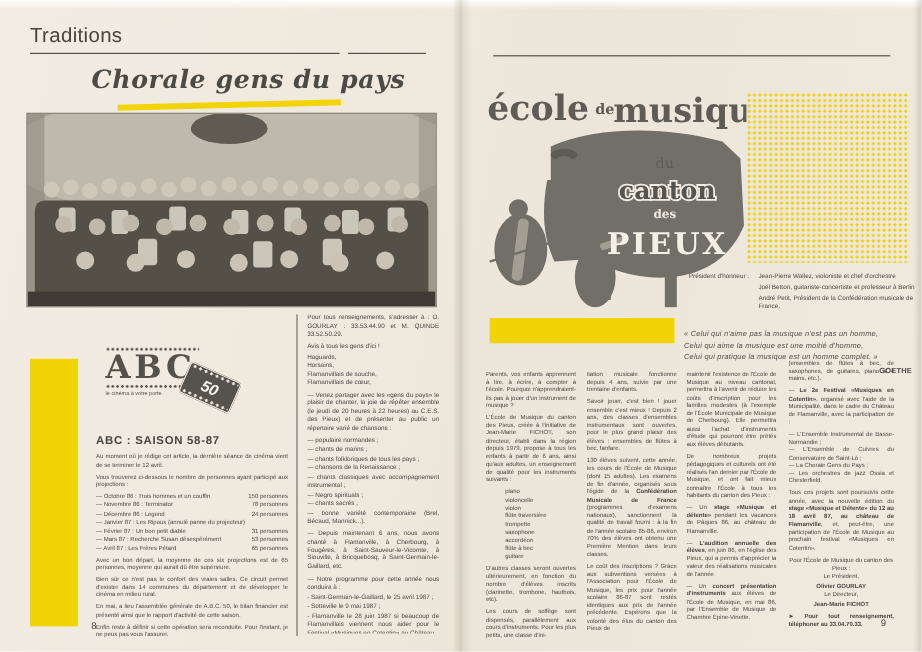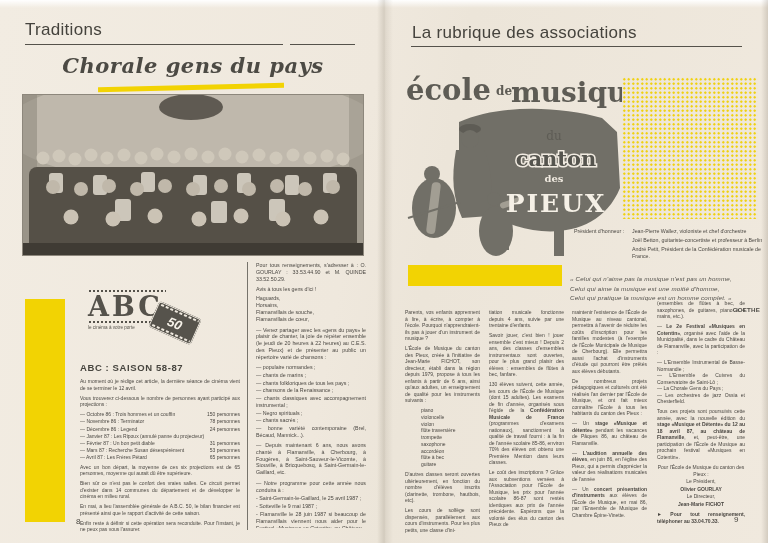--- a/index.html
+++ b/index.html
@@ -64,21 +64,21 @@
 <div class="sheet">
 
   <div class="abs edge-top"></div>
   <div class="abs gutter"></div>
   <div class="abs edge-right"></div>
 
   <div class="abs sec-label" style="left:25px;top:20px;">Traditions</div>
   <div class="abs rule" style="left:25px;top:44px;width:258px;"></div>
   <div class="abs rule" style="left:290px;top:44px;width:65px;"></div>
 
-  <div class="abs title" style="left:58px;top:53px;">Chorale gens du pays</div>
+  <div class="abs title" style="left:72px;top:53px;">Chorale gens du pays</div>
   <div class="abs title-ul" style="left:98px;top:85px;width:186px;"></div>
 
   <div class="abs photo" style="left:22px;top:94px;width:340px;height:160px;">
     <svg width="340" height="160" viewBox="0 0 340 160">
       <rect x="0" y="0" width="340" height="160" fill="#aba598"></rect>
       <ellipse cx="170" cy="34" rx="190" ry="55" fill="#bfb8ac"></ellipse>
       <ellipse cx="168" cy="12" rx="32" ry="13" fill="#5f5a52"></ellipse>
       <rect x="0" y="0" width="14" height="160" fill="#8d877c" opacity=".55"></rect>
       <rect x="326" y="0" width="14" height="160" fill="#948e82" opacity=".5"></rect>
       <rect x="6" y="72" width="328" height="88" rx="8" fill="#555047"></rect>
@@ -222,21 +222,20 @@
     <p style="margin-bottom:2px;">— Notre programme pour cette année nous conduira à :</p>
     <div class="prog">
       <div>- Saint-Germain-le-Gaillard, le 25 avril 1987 ;</div>
       <div>- Sotteville le 9 mai 1987 ;</div>
       <div>- Flamanville le 28 juin 1987 si beaucoup de Flamanvillais viennent nous aider pour le Festival «Musiques en Cotentin» au Château.</div>
     </div>
   </div>
 
   <div class="abs pagenum" style="left:76px;top:517px;">8</div>
 
-  <div class="abs sec-label" style="left:412px;top:23px;">La rubrique des associations</div>
   <div class="abs rule" style="left:411px;top:46px;width:331px;"></div>
 
   <div class="abs" style="left:404px;top:66px;width:218px;height:200px;">
     <svg width="218" height="200" viewBox="0 0 218 200">
       <g font-family="DejaVu Serif,serif" font-weight="bold" fill="#5e5c55">
         <text x="2" y="34" font-size="29">école</text>
         <text x="92" y="29" font-size="12">de</text>
         <text x="107" y="36" font-size="28">musique</text>
       </g>
       <path d="M55,56 C95,38 155,40 198,52 L213,66 L216,122 C198,166 150,172 112,160 L82,150 C60,140 51,120 55,100 Z" fill="#716f67"></path>

